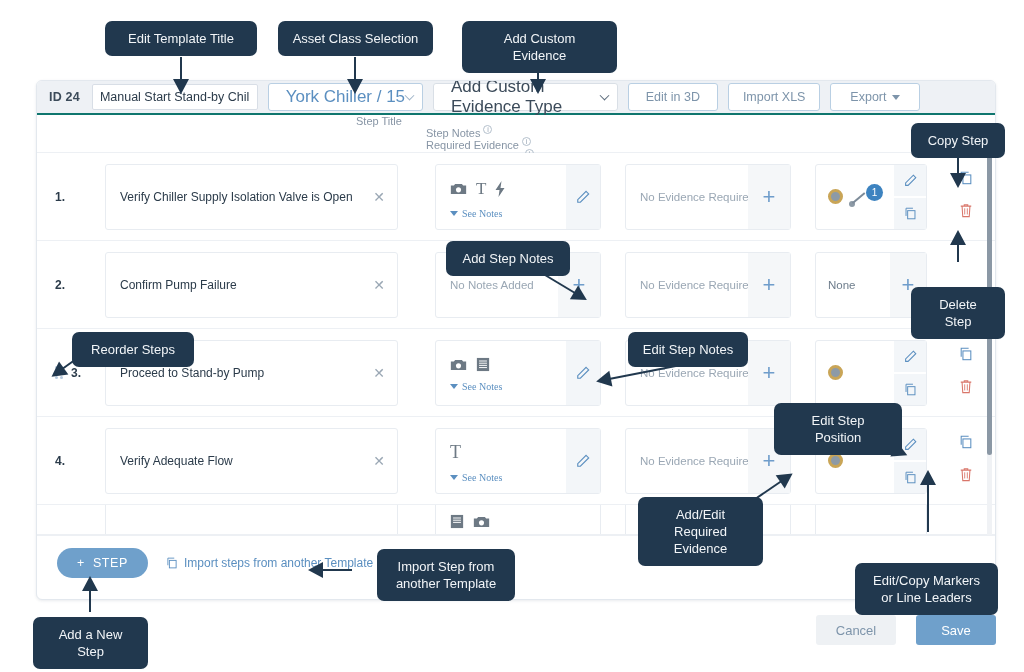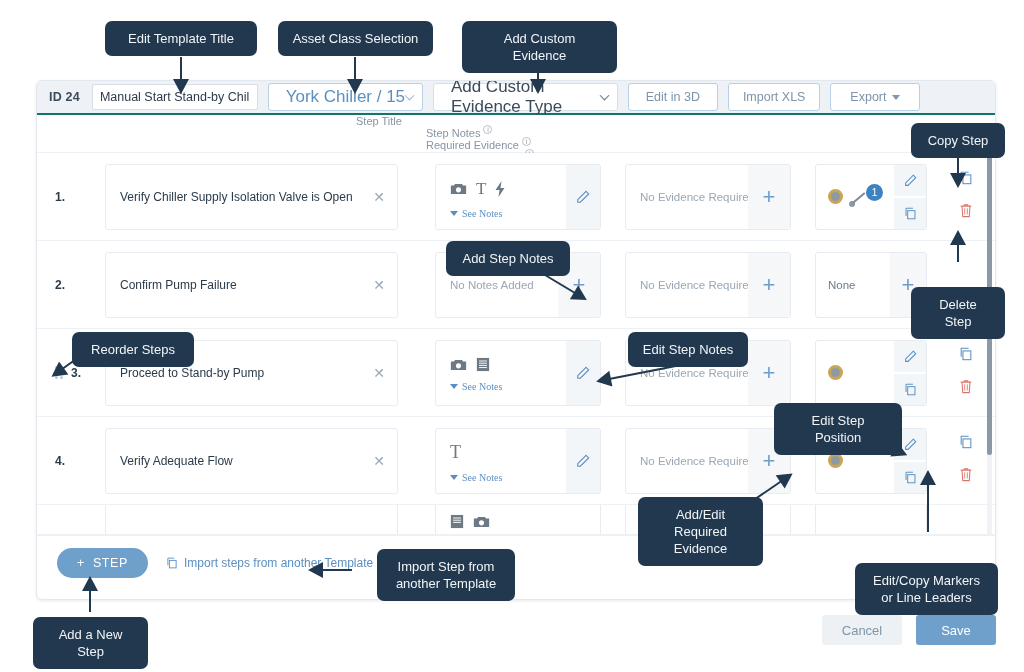--- a/index.html
+++ b/index.html
@@ -153,21 +153,21 @@
     padding-left:20px; border-top:1px solid #edf0f4; background:#fff;
   }
   .step-btn {
     background:#6fa0cb; color:#fff; border-radius:16px;
     height:30px; padding:0 20px; display:flex;align-items:center;gap:8px;
     font-size:12.5px; letter-spacing:.6px;
   }
   .import-link { color:#5b8fc0; font-size:12px; display:flex; align-items:center; gap:6px;}
 
   
-  .bottombar { position:absolute; left:36px; top:615px; width:960px; display:flex; justify-content:flex-end; gap:14px;}
+  .bottombar { position:absolute; left:36px; top:615px; width:960px; display:flex; justify-content:flex-end; gap:20px;}
   .btn-cancel { background:#eef1f4; color:#7d94aa; border-radius:3px; height:30px; width:80px; display:flex;align-items:center;justify-content:center;font-size:13px;}
   .btn-save   { background:#6fa0cb; color:#fff; border-radius:3px; height:30px; width:80px; display:flex;align-items:center;justify-content:center;font-size:13px;}
 
   
   .callout {
     position:absolute; background:#21384e; color:#f2f5f8;
     border-radius:7px; font-size:13px; line-height:17px;
     padding:9px 14px; text-align:center; white-space:pre-line;
     font-family:"Liberation Sans", sans-serif;
   }

